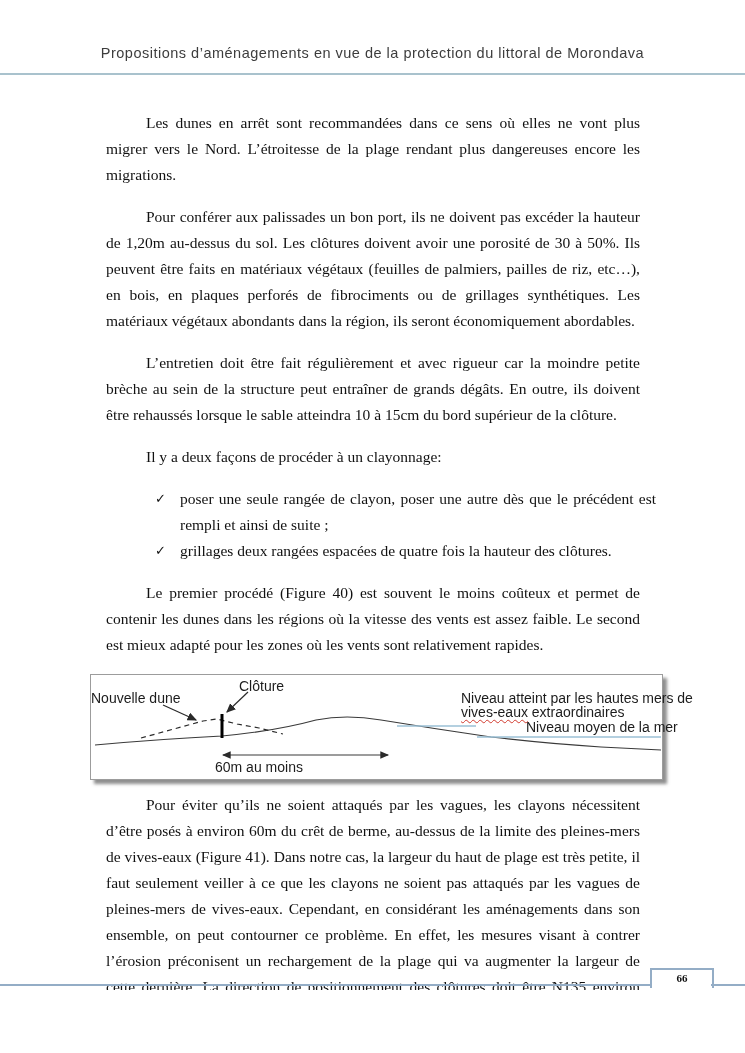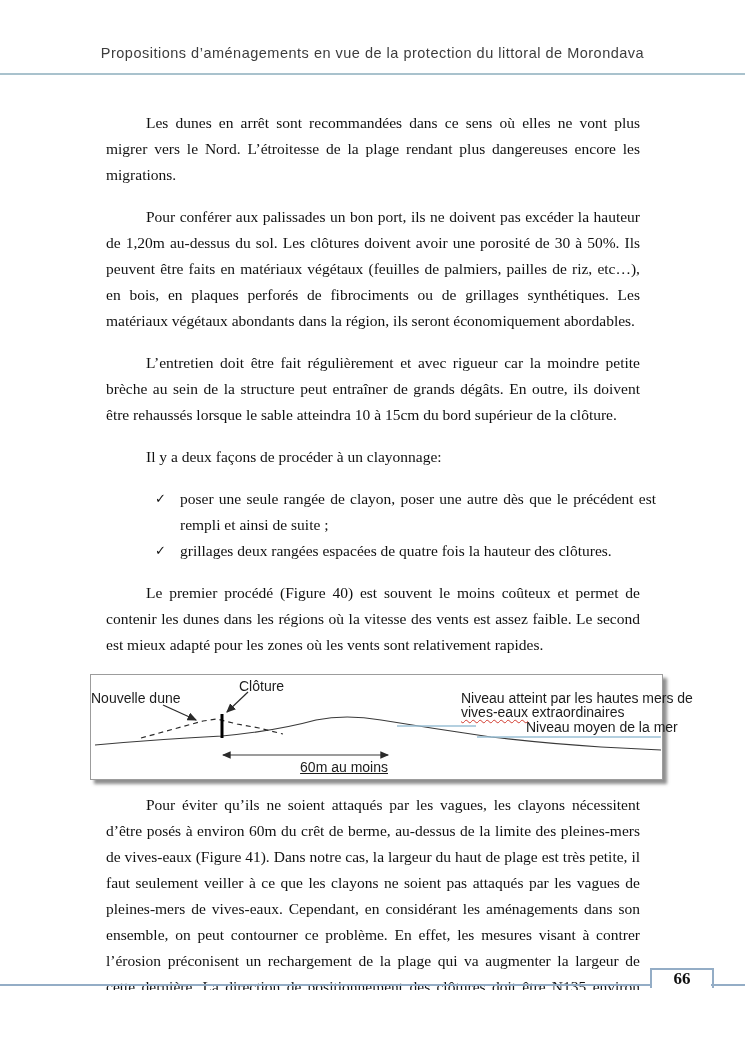--- a/index.html
+++ b/index.html
@@ -97,21 +97,21 @@
   .footer-rule-right { position: absolute; top: 984px; left: 711px; width: 34px; height: 2px; background: #94adc6; }
   .page-num-tab {
     position: absolute;
     top: 968px; left: 650px;
     width: 60px; height: 18px;
     border-left: 2px solid #94adc6;
     border-top: 2px solid #94adc6;
     border-right: 2px solid #94adc6;
     background: #ffffff;
     text-align: center;
-    font-size: 17px;
+    font-size: 11px;
     font-weight: bold;
     line-height: 17px;
   }
   .footer-row {
     position: absolute;
     top: 1001px; left: 75px;
     width: 586px;
     display: flex;
     justify-content: space-between;
     font-family: "Liberation Sans", sans-serif;
@@ -171,21 +171,21 @@
         <line x1="72" y1="30" x2="105" y2="45" stroke="#2a2a2a" stroke-width="1.2" marker-end="url(#ah-end)"></line>
         <line x1="157" y1="17" x2="136" y2="37" stroke="#2a2a2a" stroke-width="1.2" marker-end="url(#ah-end)"></line>
 
         <line x1="132" y1="80" x2="297" y2="80" stroke="#3a3a3a" stroke-width="1.1" marker-start="url(#ah-start)" marker-end="url(#ah-end)"></line>
       </svg>
 
       <div class="fig-label" style="left:0; top:16px;">Nouvelle dune</div>
       <div class="fig-label" style="left:148px; top:4px;">Clôture</div>
       <div class="fig-label wrap" style="left:322px; top:16px; width:248px;margin-left:48px;"><span>Niveau atteint par les hautes mers de </span><span class="squiggle">vives-eaux</span><span> extraordinaires</span></div>
       <div class="fig-label" style="left:435px; top:45px; width:126px; text-align:right;">Niveau moyen de la mer</div>
-      <div class="fig-label" style="left:132px; top:85px; width:165px; text-align:right;text-decoration:underline;">60m au moins</div>
+      <div class="fig-label" style="left:124px; top:85px; width:165px; text-align:left;">60m au moins</div>
     </div>
 
 
     <p class="para after-fig">Pour éviter qu’ils ne soient attaqués par les vagues, les clayons nécessitent d’être posés à environ 60m du crêt de berme, au-dessus de la limite des pleines-mers de vives-eaux (Figure 41). Dans notre cas, la largeur du haut de plage est très petite, il faut seulement veiller à ce que les clayons ne soient pas attaqués par les vagues de pleines-mers de vives-eaux. Cependant, en considérant les aménagements dans son ensemble, on peut contourner ce problème. En effet, les mesures visant à contrer l’érosion préconisent un rechargement de la plage qui va augmenter la largeur de cette dernière. La direction de positionnement des clôtures doit être N135 environ pour former des dunes en arrêt. Cependant, des barrières parallèles au trait de côte peuvent être employés car plus économiques (Figure 41).</p>
   </div>
 
   <div class="footer-rule-left"></div>
   <div class="page-num-tab">
     <span>66</span>
   </div>

